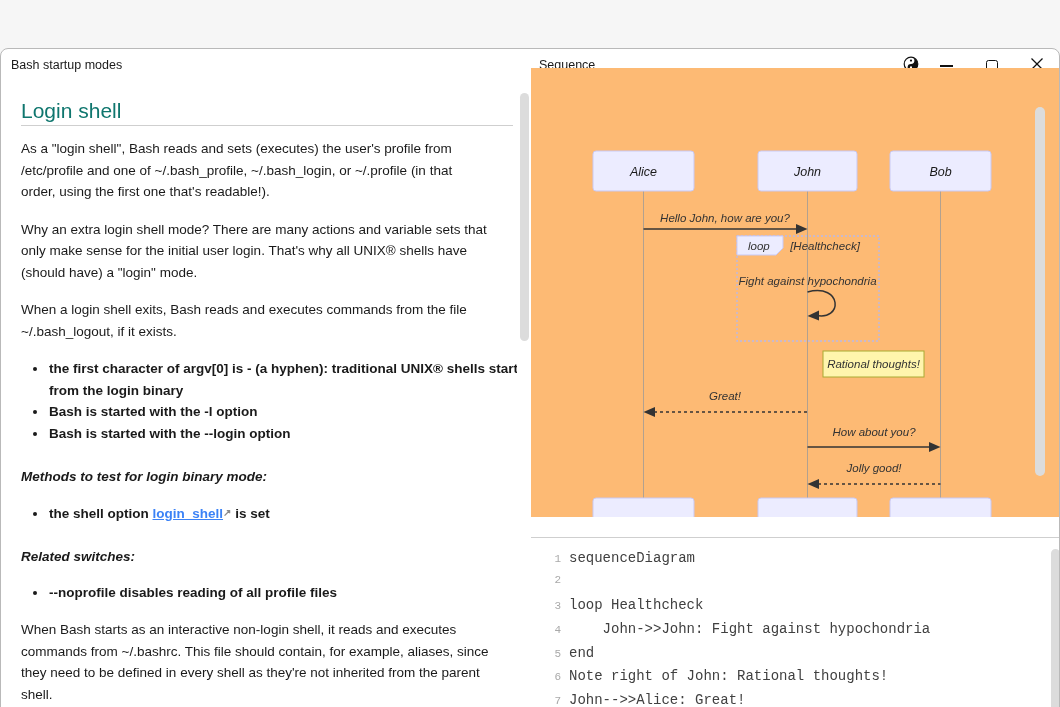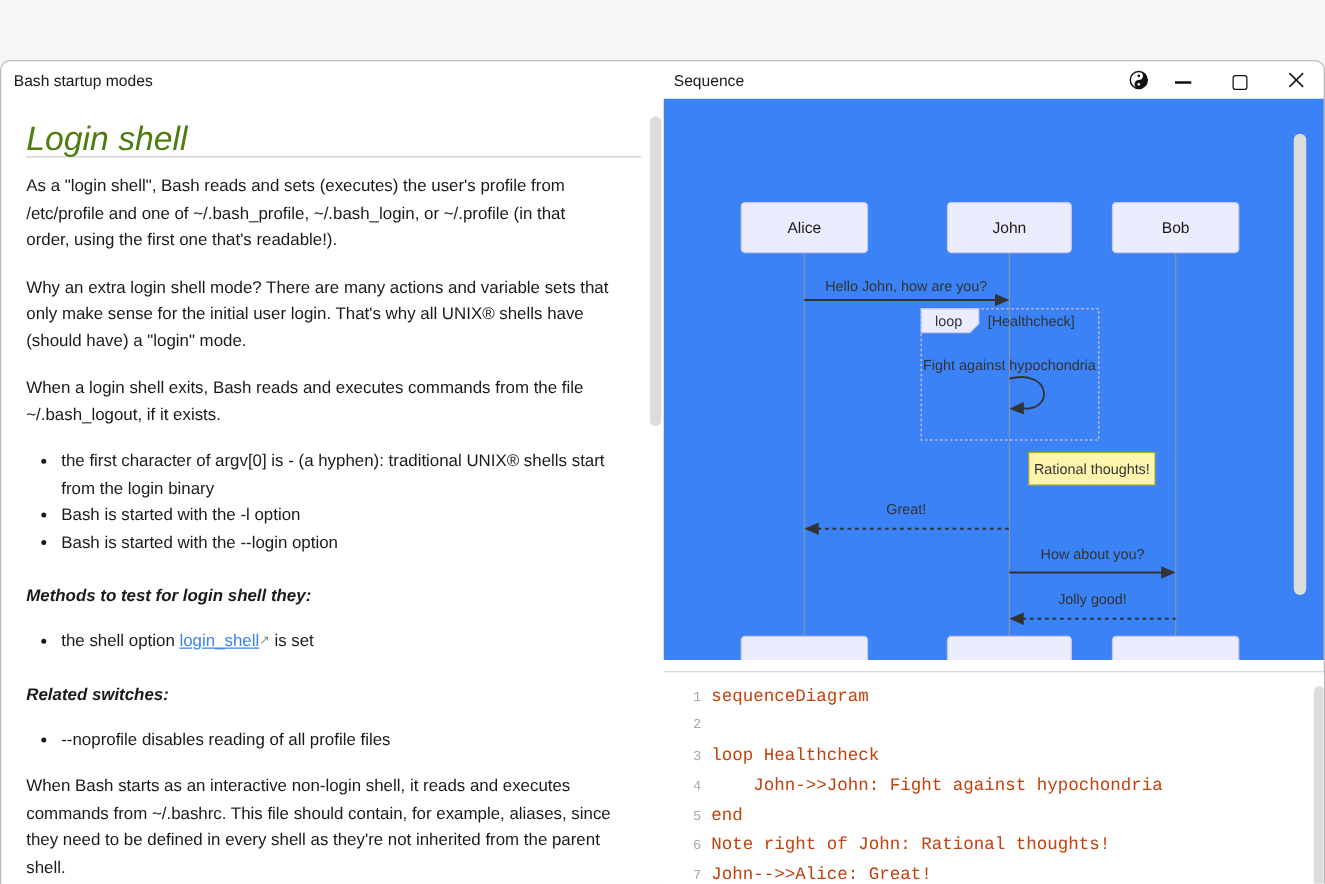--- a/index.html
+++ b/index.html
@@ -20,45 +20,45 @@
   .ctl-close { left: 1023px; }
   .min-glyph { width: 13px; height: 1.4px; background: #111; }
   .max-glyph { width: 12px; height: 12px; border: 1.3px solid #111; border-radius: 2.5px; }
   
   .doc {
     position: absolute; left: 0; top: 31px; width: 516px; height: 676px;
     padding: 20px 4px 0 20px; overflow: hidden;
     font-size: 13.5px; line-height: 21.5px; color: #1a1a1a;
   }
   .doc h2 {
-    font-size: 27px; font-weight: 400; color: #4d7c0f; line-height: 22px;
-    padding-bottom: 3px; border-bottom: 1px solid #cfcfcf; margin-top: 0; font-style: italic;
+    font-size: 21px; font-weight: 400; color: #0f766e; line-height: 22px;
+    padding-bottom: 3px; border-bottom: 1px solid #cfcfcf; margin-top: 0;
   }
   .doc h2.second { margin-top: 25px; }
   .doc p { margin: 12px 0 16px 0; white-space: pre; }
   .subhead { font-weight: bold; font-style: italic; margin: 22px 0 14px 0; }
-  .doc ul { margin: 14px 0 16px 0; padding-left: 27px; }
+  .doc ul { margin: 14px 0 16px 0; padding-left: 27px; font-weight: bold; }
   .doc li { white-space: pre; padding-left: 1px; margin: 0; }
   .doc a.doclink { color: #3b82f6; text-decoration: underline; }
   .ext-arrow { color: #8a8a8a; font-size: 10px; vertical-align: 2px; }
   
-  .diagram-pane { position: absolute; left: 530px; top: 30px; width: 530px; height: 449px; overflow: hidden; background: #3b82f6; }
+  .diagram-pane { position: absolute; left: 530px; top: 19px; width: 530px; height: 449px; overflow: hidden; background: #fdba74; font-style: italic; }
   .diagram-pane svg { display: block; }
   .d-text { font-family: "Liberation Sans", sans-serif; fill: #333; font-size: 11.5px; }
   .d-actor-text { font-family: "Liberation Sans", sans-serif; fill: #1a1a1a; font-size: 12.5px; }
   
   .h-divider { position: absolute; left: 530px; top: 488px; width: 530px; height: 1px; background: #cfcfcf; }
   .code {
     position: absolute; left: 530px; top: 489px; width: 530px; height: 218px;
     overflow: hidden; padding-top: 12px; background: #fff;
     font-family: "Liberation Mono", "DejaVu Sans Mono", monospace;
   }
   .code-row { display: flex; height: 23.7px; align-items: baseline; }
   .ln { width: 30px; text-align: right; font-size: 11px; color: #a9a9a9; flex: none; }
-  .cl { padding-left: 8px; font-size: 14px; color: #c2410c; white-space: pre; }
+  .cl { padding-left: 8px; font-size: 14px; color: #404040; white-space: pre; }
   
   .sb-thumb { position: absolute; background: #dcdcdc; border-radius: 5px; }
   .sb-doc { left: 519px; top: 44px; width: 9px; height: 248px; }
   .sb-diagram { left: 1034px; top: 58px; width: 10px; height: 369px; }
   .sb-code { left: 1050px; top: 500px; width: 9px; height: 183px; }
 </style>
 </head>
 <body>
 
 <div class="window">
@@ -102,21 +102,21 @@
     <p>When a login shell exits, Bash reads and executes commands from the file
 ~/.bash_logout, if it exists.</p>
 
     <ul>
       <li>the first character of argv[0] is - (a hyphen): traditional UNIX® shells start
 from the login binary</li>
       <li>Bash is started with the -l option</li>
       <li>Bash is started with the --login option</li>
     </ul>
 
-    <div class="subhead">Methods to test for login shell they:</div>
+    <div class="subhead">Methods to test for login binary mode:</div>
     <ul>
       <li><span>the shell option </span><a class="doclink" href="#">login_shell</a><span class="ext-arrow">↗</span><span> is set</span></li>
     </ul>
 
     <div class="subhead">Related switches:</div>
     <ul>
       <li>--noprofile disables reading of all profile files</li>
     </ul>
 
     <p>When Bash starts as an interactive non-login shell, it reads and executes

